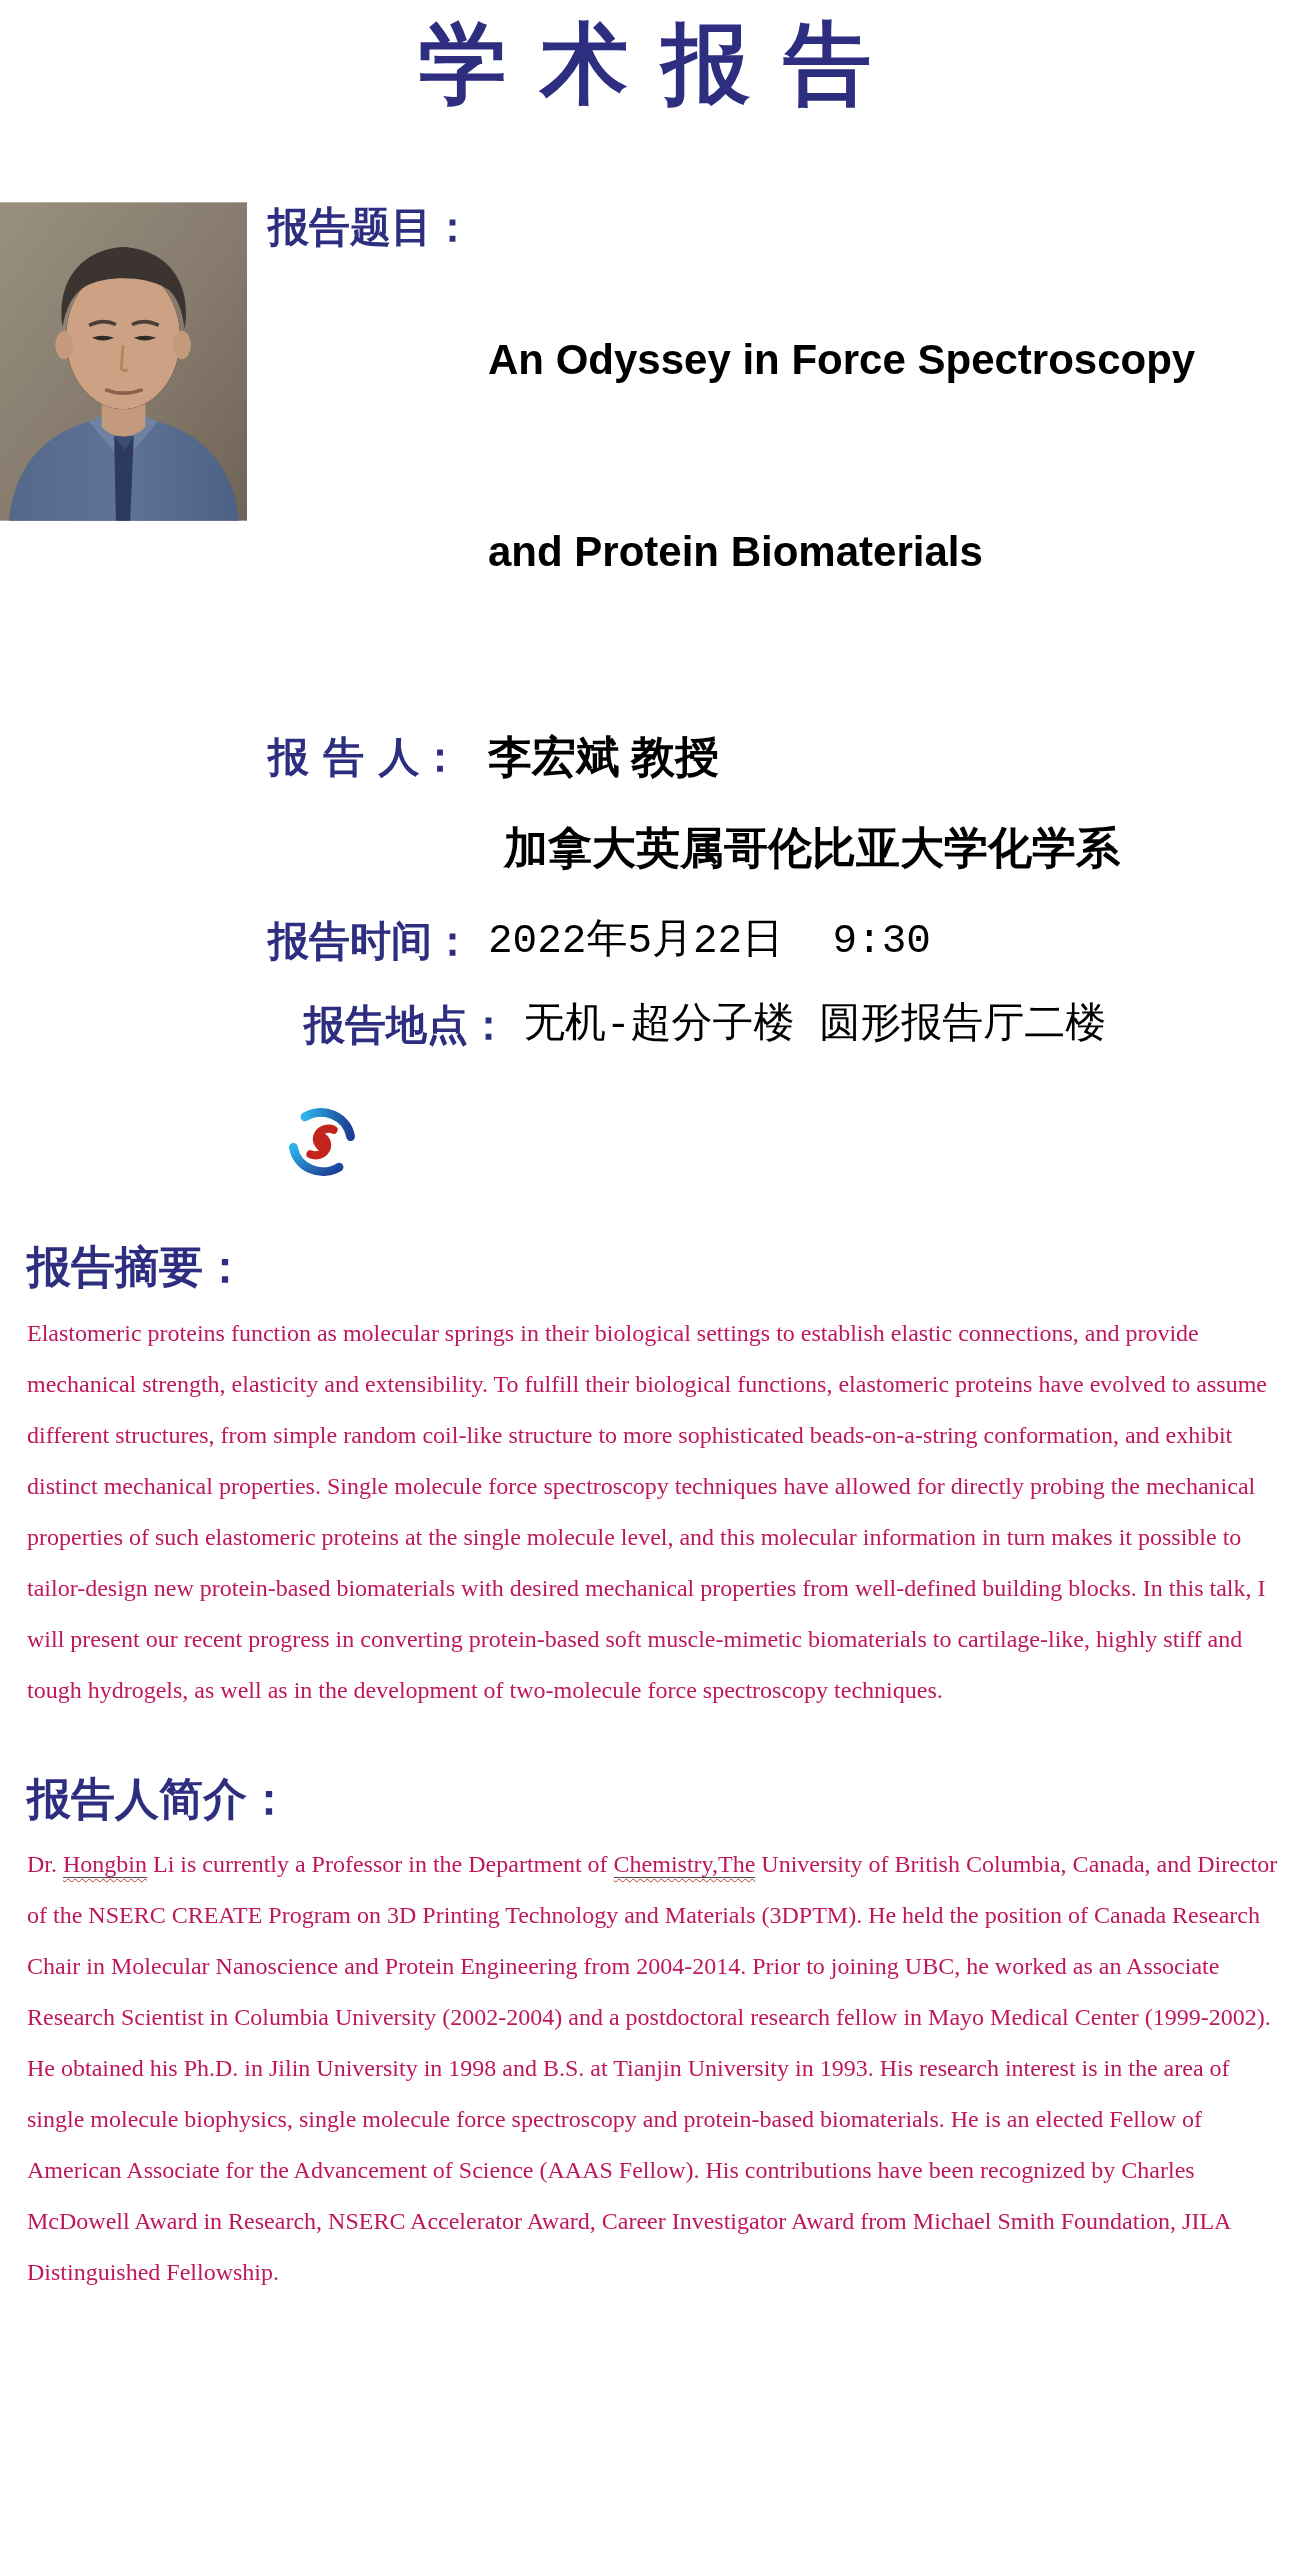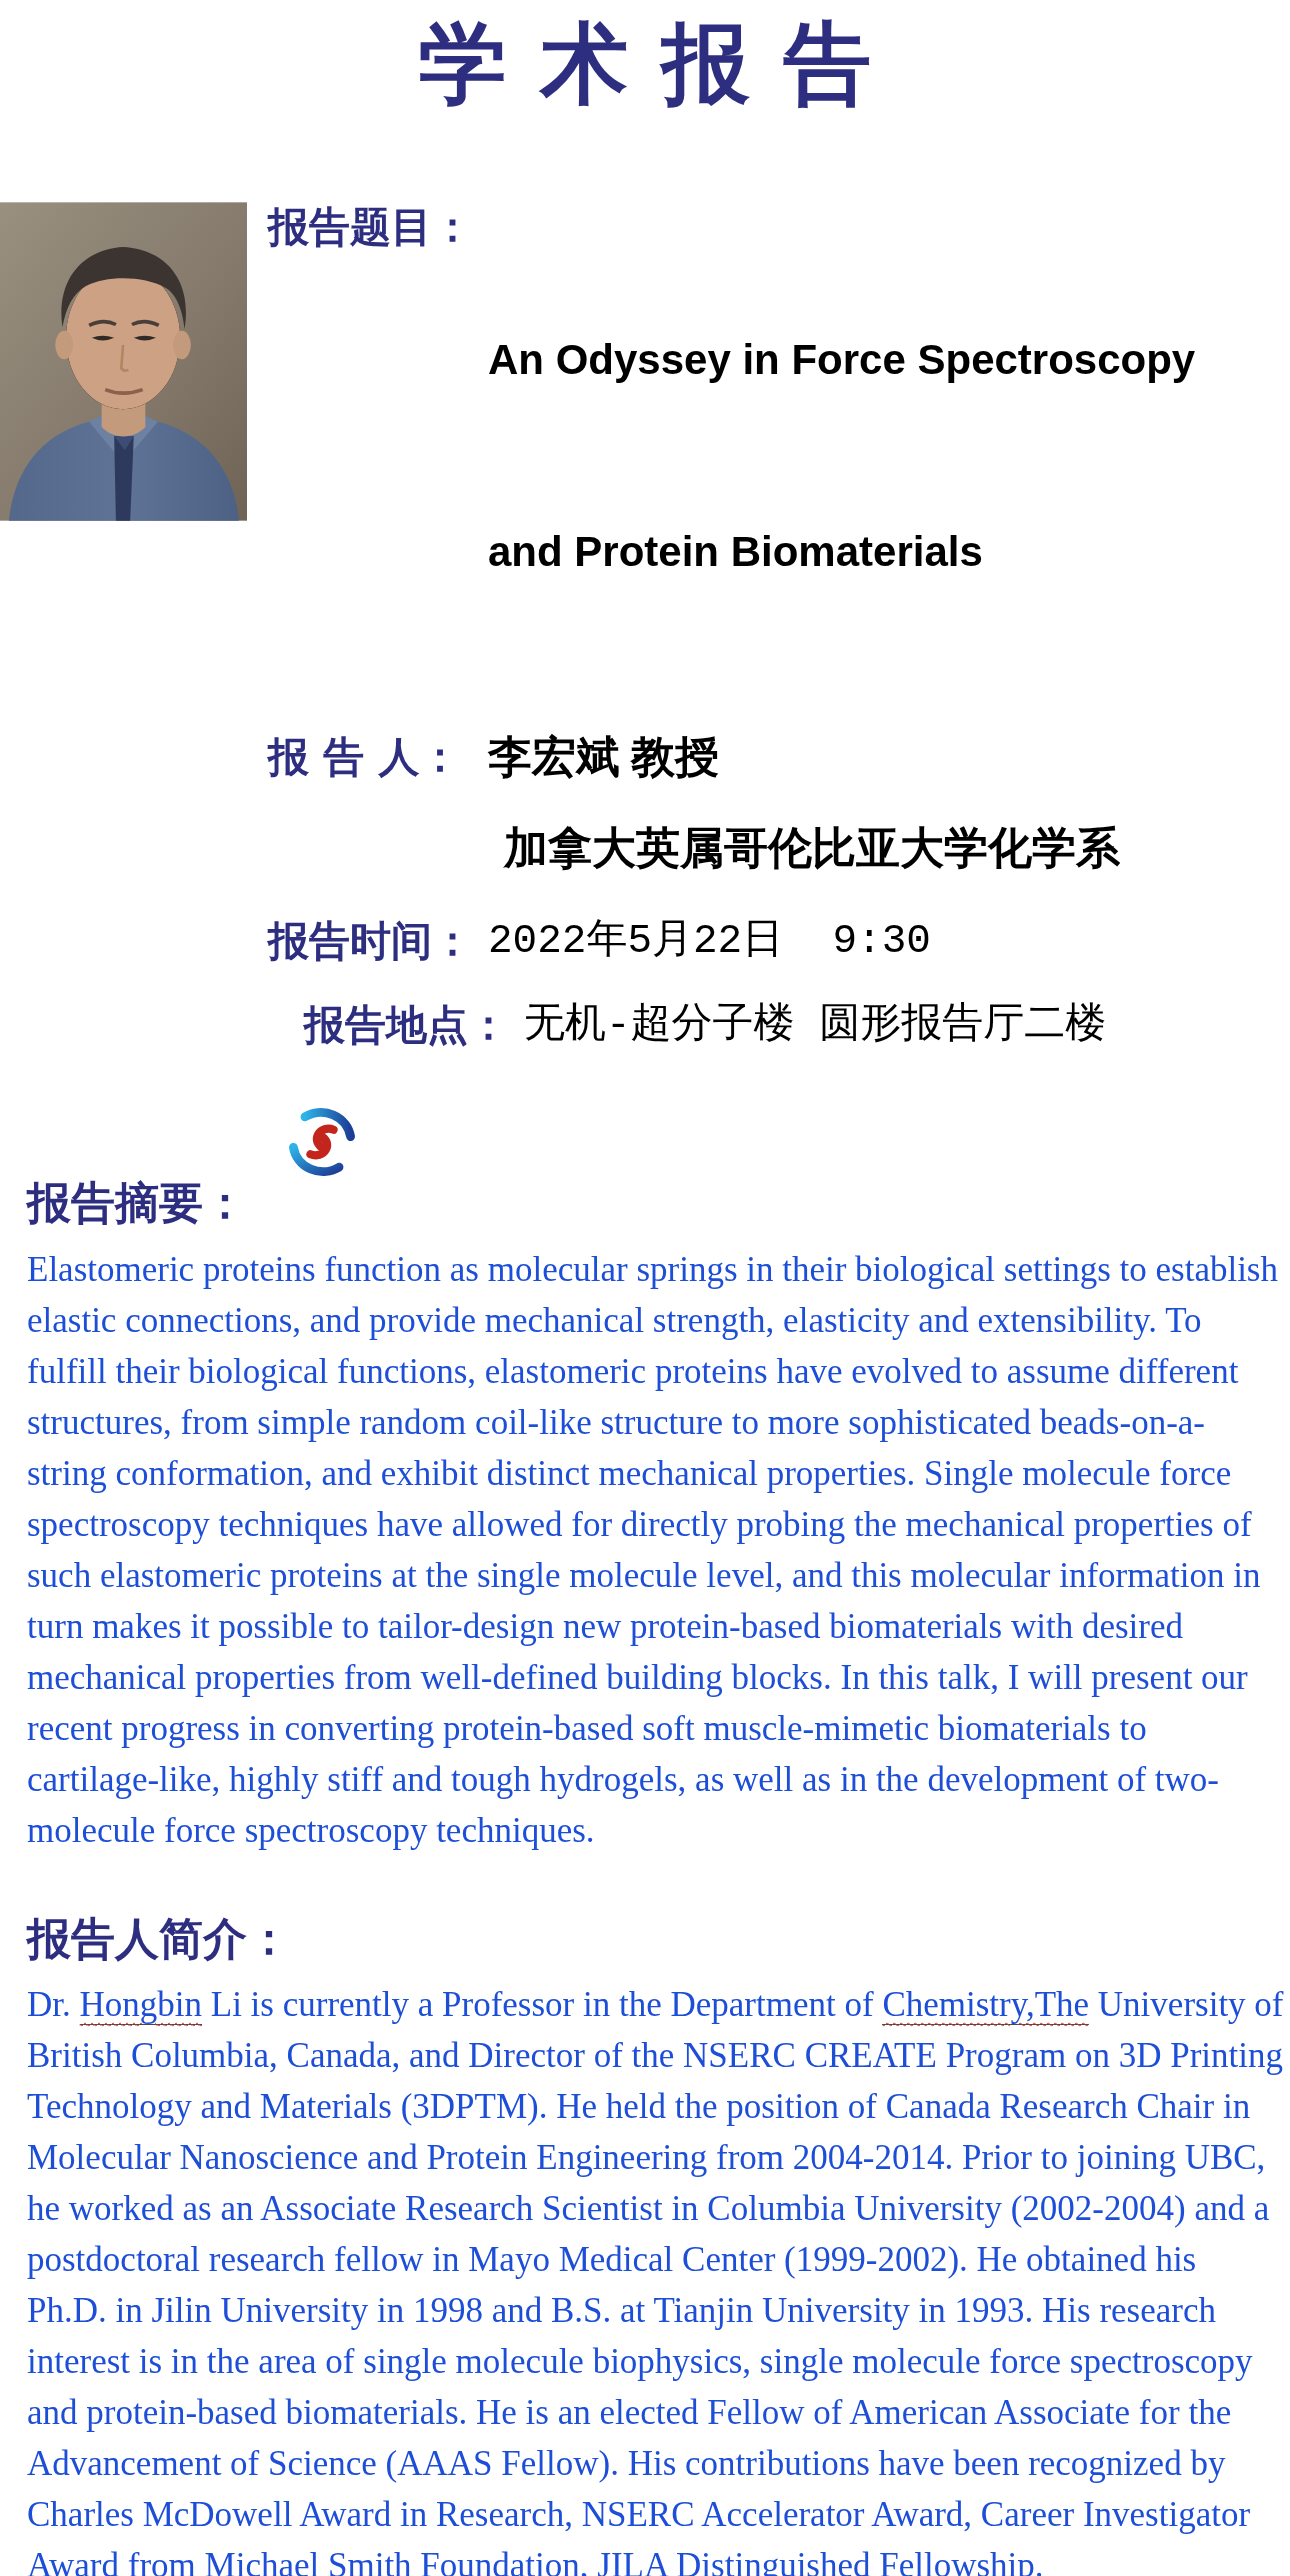--- a/index.html
+++ b/index.html
@@ -98,28 +98,28 @@
 
   
   .section-heading {
     margin: 0 0 0 27px;
     font-size: 44px;
     line-height: 52px;
     font-weight: 700;
     color: #2e2e80;
     font-family: "DejaVu Sans", sans-serif;
   }
-  .abstract-heading { }
+  .abstract-heading { margin-top: 64px; }
   .bio-heading     { margin-top: 57px; }
   .body-paragraph {
     margin: 14.3px 5.4px 0 27px;
     font-family: "Liberation Serif", serif;
-    font-size: 35px;
+    font-size: 24px;
     line-height: 51px;
-    color: #1d4ed8;
+    color: #be185d;
     text-align: left;
   }
   .spellcheck-underline {
     border-bottom: 1.8px solid #4a4a4a;
     text-decoration: underline wavy #c0392b 1.3px;
     text-underline-offset: 6.3px;
   }
 </style>
 </head>
 <body>

